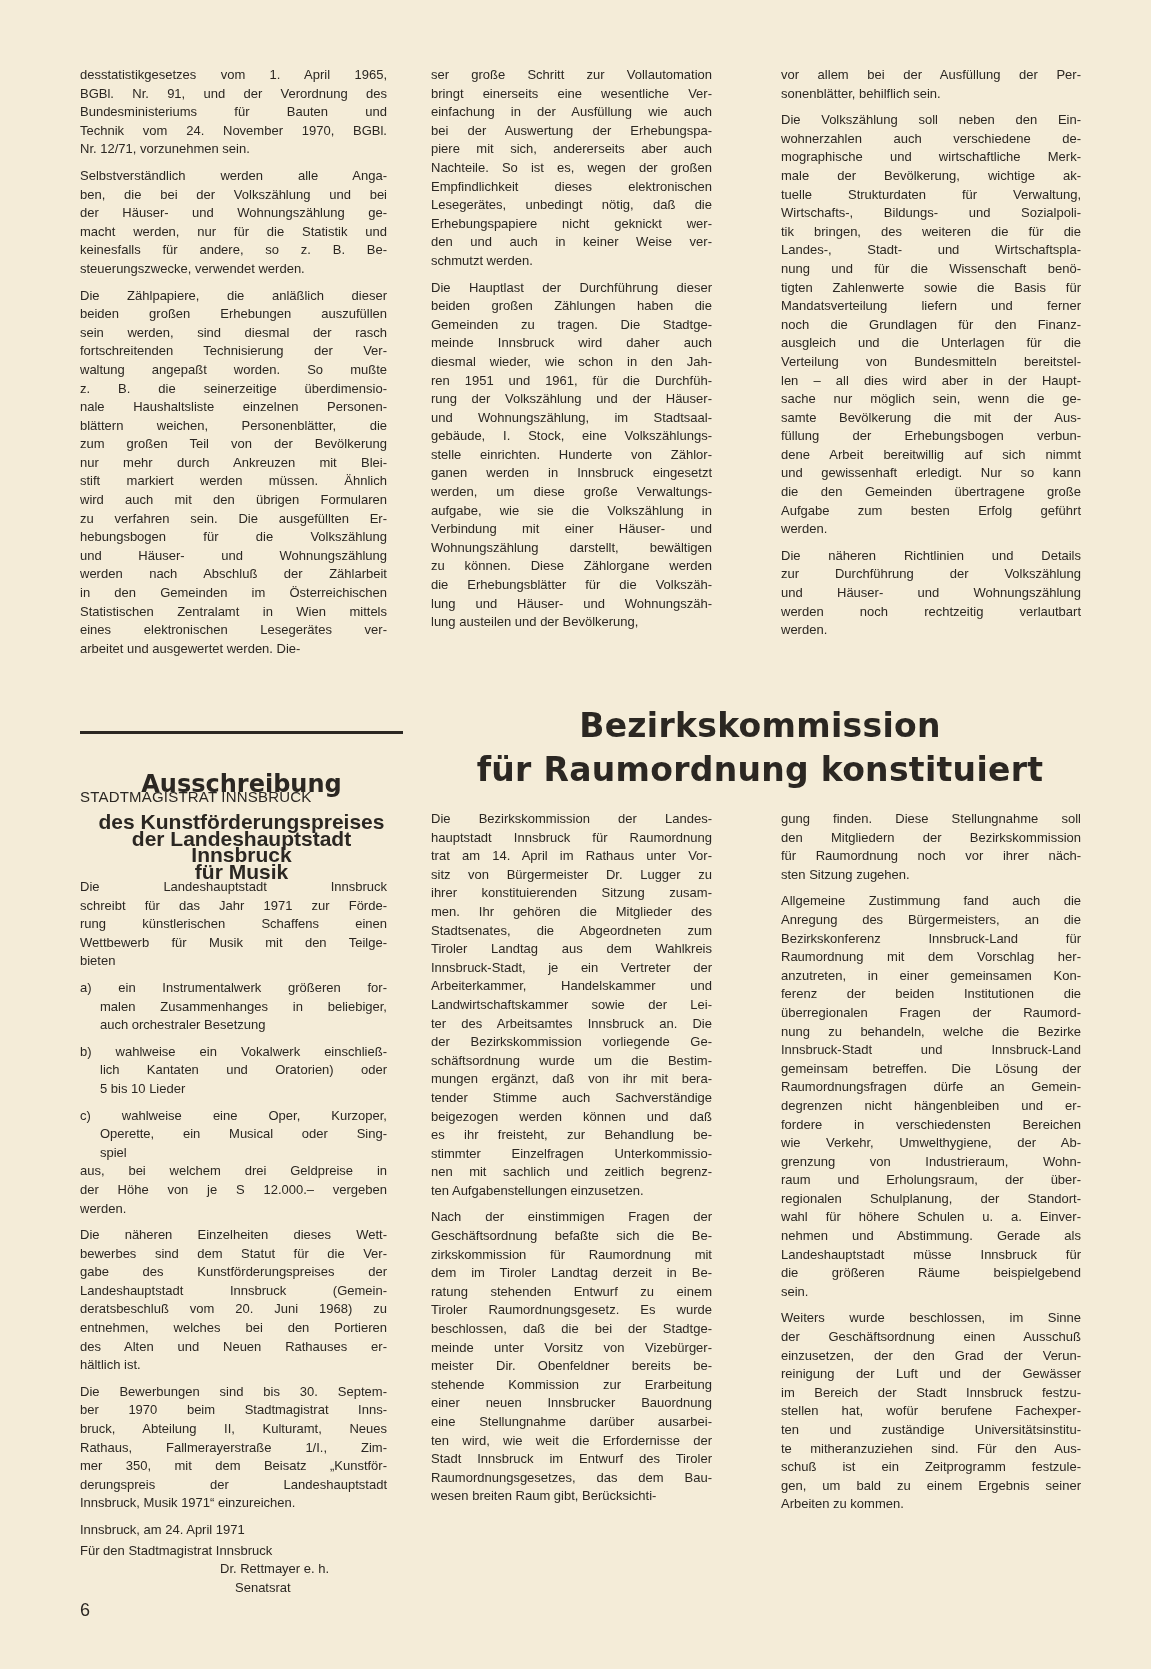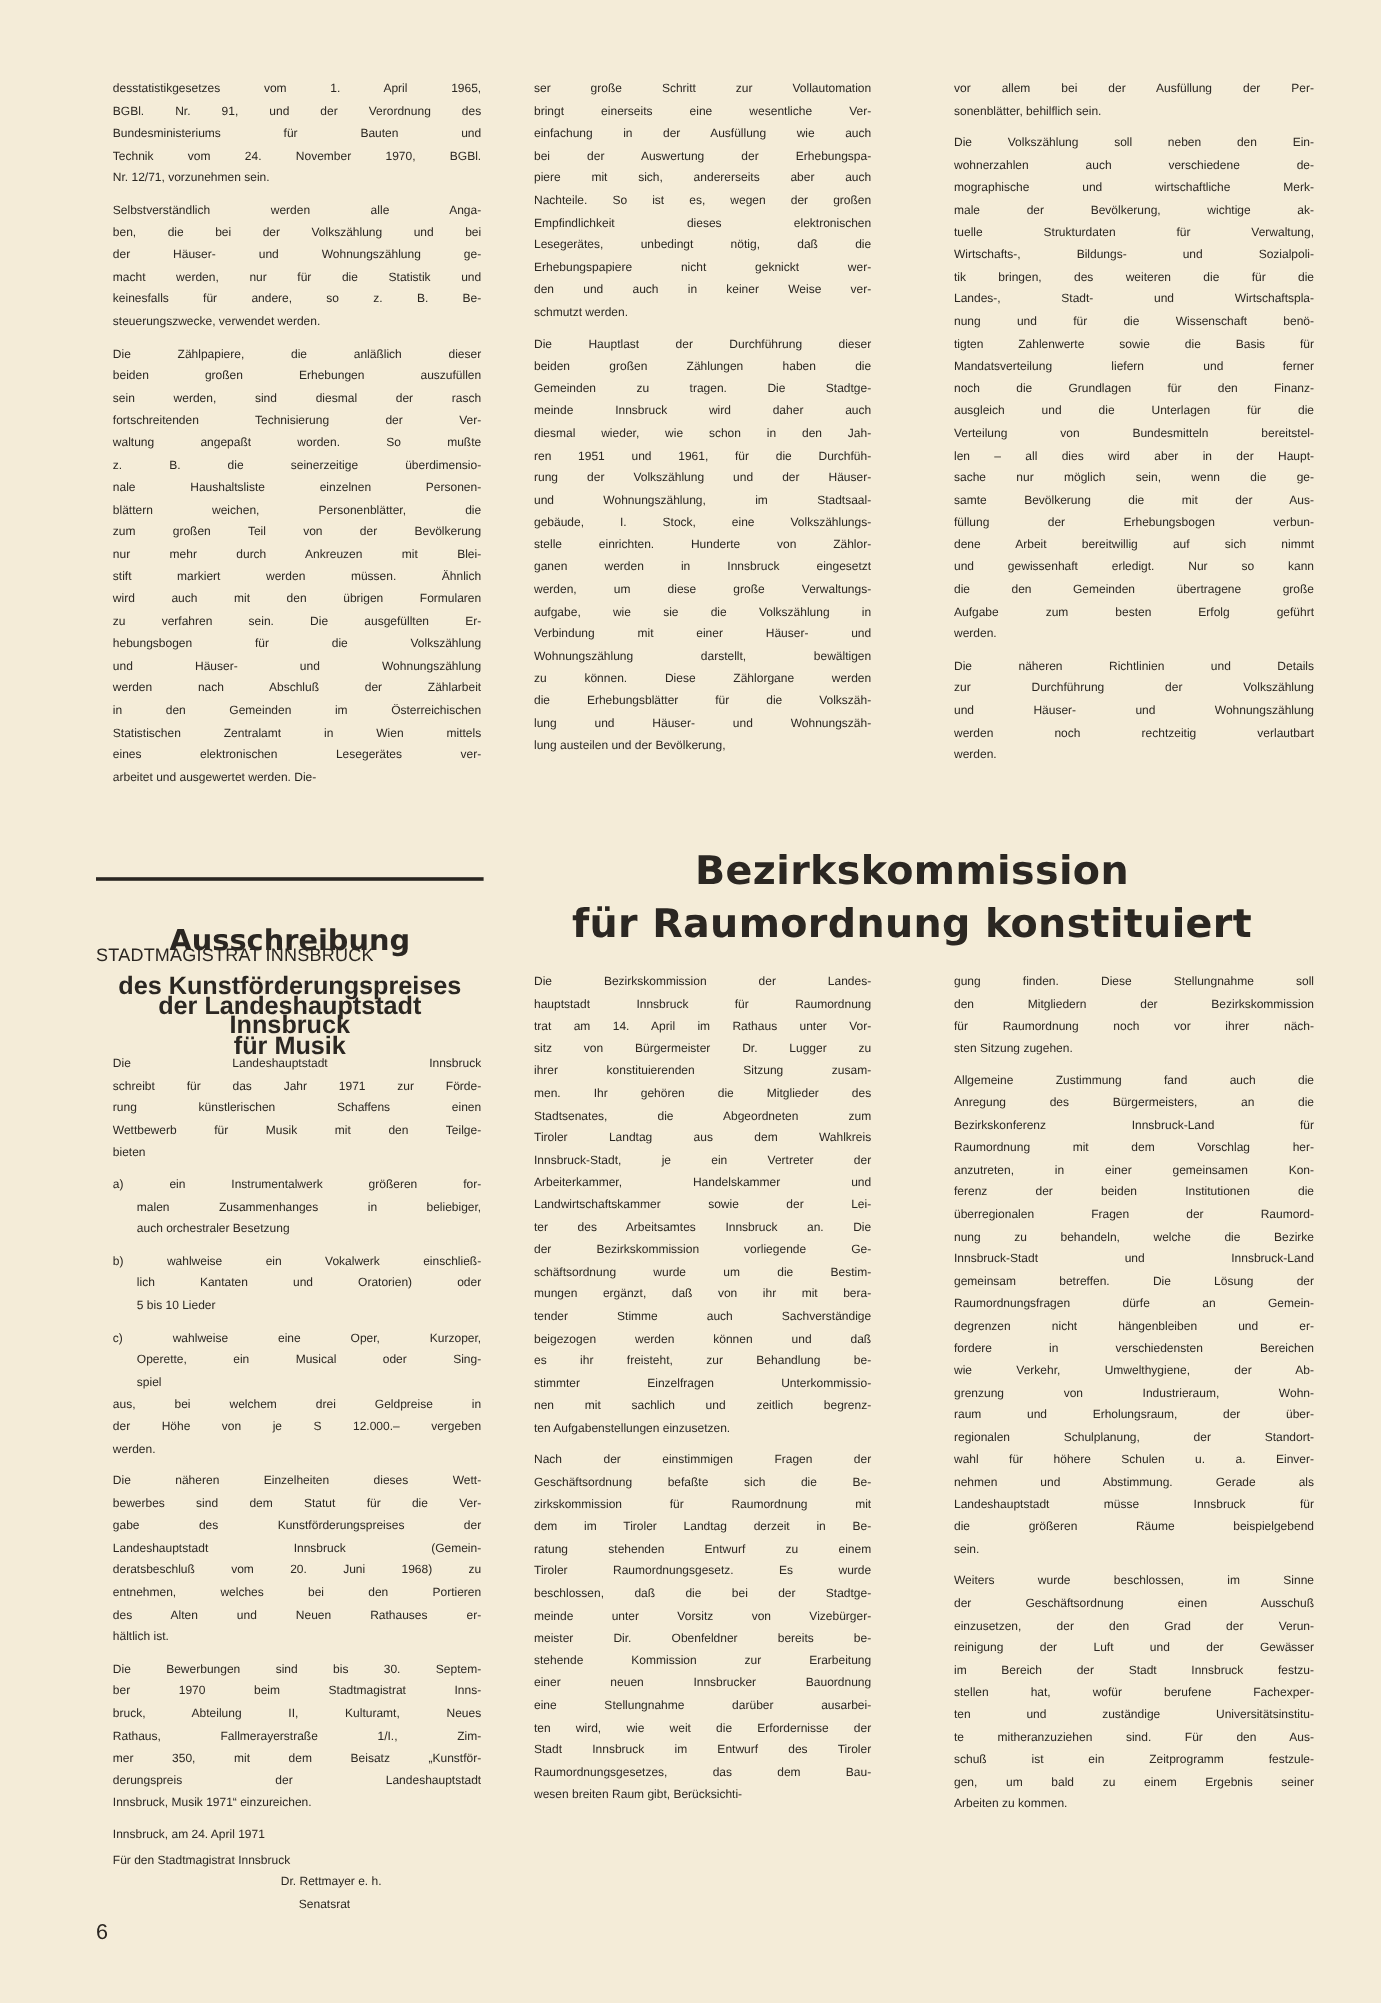--- a/index.html
+++ b/index.html
@@ -6,25 +6,24 @@
   body {
     width: 1151px; height: 1669px;
     background: #f4ecd8;
     color: #2b2722;
     font-family: "Liberation Sans", sans-serif;
     position: relative;
     overflow: hidden;
   }
   .col {
     position: absolute;
-    font-size: 10px;
+    font-size: 13px;
     line-height: 18.6px;
     text-align: justify;
     hyphens: none;
-    margin-left: 14px;
   }
   .col p { margin: 0 0 8px 0; }
   .line { display: block; text-align: justify; text-align-last: justify; white-space: nowrap; }
   .line.last { text-align-last: left; }
   #col1 { left: 80px; top: 66px; width: 307px; }
   #col2 { left: 431px; top: 66px; width: 281px; }
   #col3 { left: 781px; top: 66px; width: 300px; }
   #col1b { left: 80px; top: 878px; width: 307px; }
   #col2b { left: 431px; top: 810px; width: 281px; }
   #col3b { left: 781px; top: 810px; width: 300px; }

